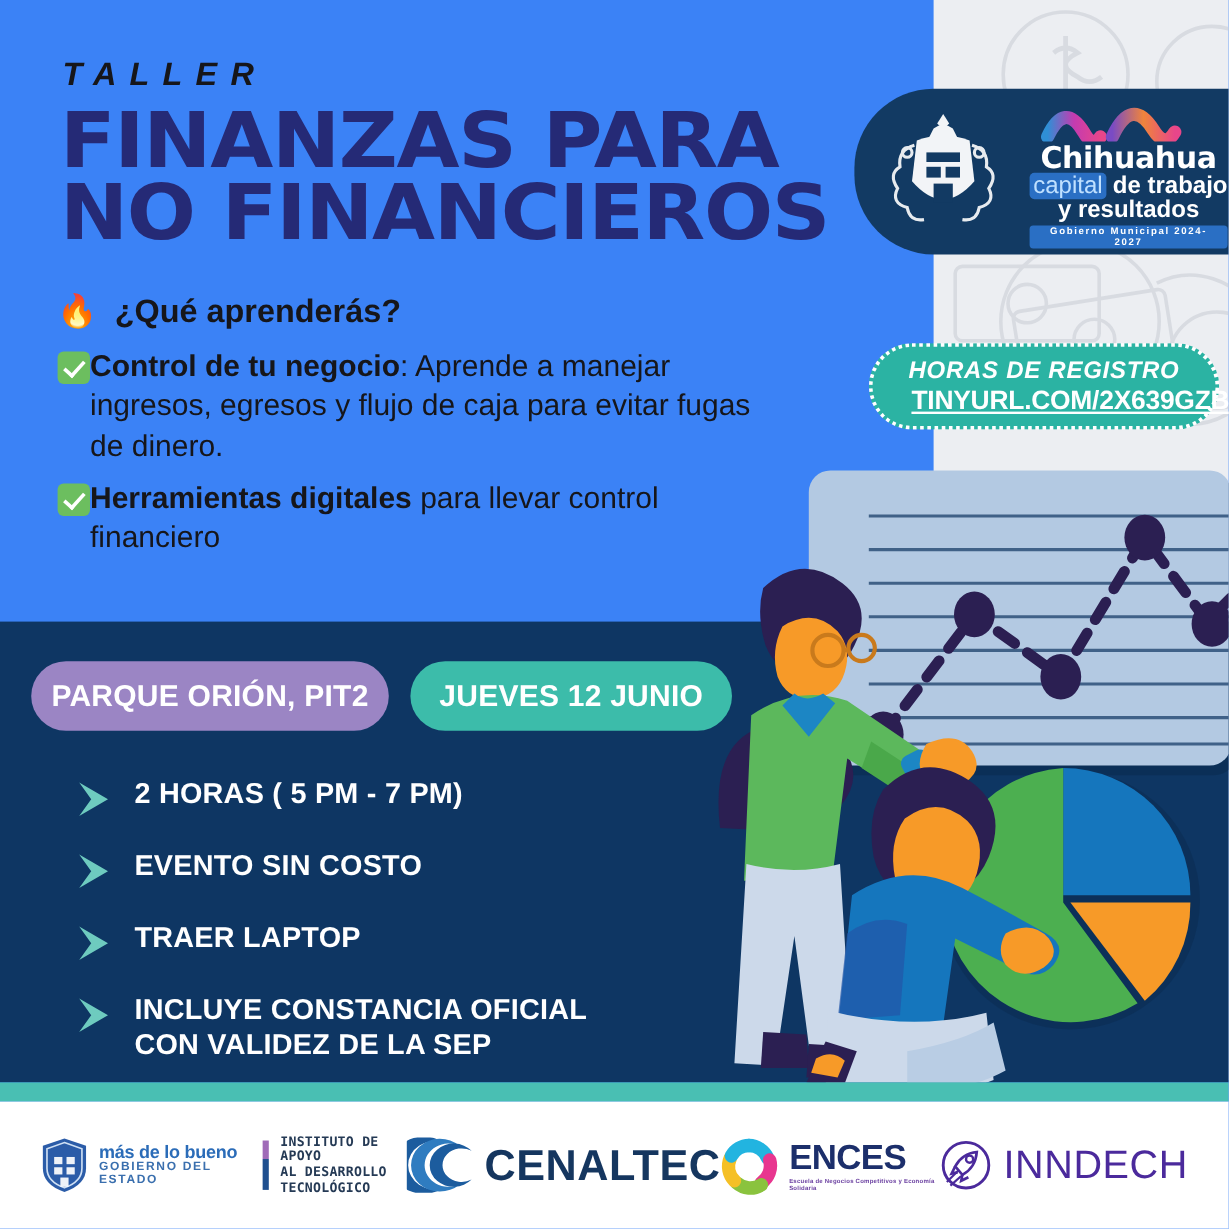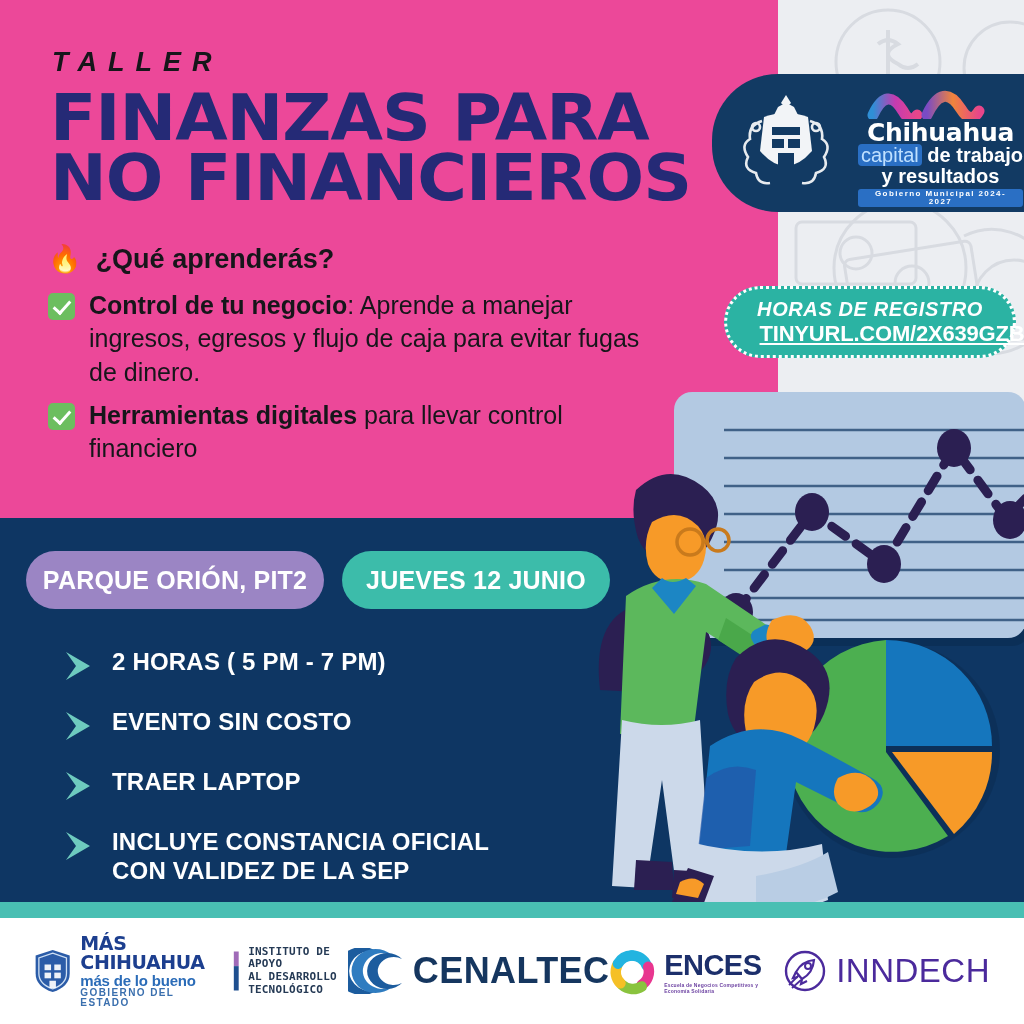--- a/index.html
+++ b/index.html
@@ -2,21 +2,21 @@
 <html><head>
 <meta charset="utf-8">
 <style>
   html,body{margin:0;padding:0;}
   body{
     width:1024px;height:1024px;
     background:#ffffff;
     font-family:"Liberation Sans", sans-serif;
     overflow:hidden;
   }
-  .poster{position:relative;width:1024px;height:1024px;overflow:hidden;background:#ec4899;}
+  .poster{position:relative;width:1024px;height:1024px;overflow:hidden;background:#3b82f6;}
 
   
   .wm-panel{position:absolute;left:778px;top:0;width:246px;height:900px;background:#eceef2;}
   .wm-svg{position:absolute;left:0;top:0;width:246px;height:900px;opacity:.55;}
 
   
   .navy-panel{position:absolute;left:0;top:518px;width:1024px;height:384px;background:#0e3663;}
   .teal-strip{position:absolute;left:0;top:902px;width:1024px;height:16px;background:#49bfb3;}
   .footer{position:absolute;left:0;top:918px;width:1024px;height:106px;background:#ffffff;
           display:flex;align-items:center;justify-content:space-between;padding:0 34px;box-sizing:border-box;}
@@ -49,21 +49,21 @@
         border-radius:38px;border:3px dotted #ffffff;box-sizing:border-box;
         display:flex;flex-direction:column;align-items:center;justify-content:center;color:#fff;}
   .liga-1{font-size:20px;font-weight:800;font-style:italic;letter-spacing:.6px;}
   .liga-2{font-size:22px;font-weight:800;text-decoration:underline;letter-spacing:-.2px;margin-left:44px;}
 
   
   .learn{position:absolute;left:48px;top:244px;width:600px;}
   .learn-head{display:flex;align-items:center;gap:14px;margin-bottom:14px;}
   .fire{font-size:27px;line-height:1;}
   .learn-head-t{font-size:27px;font-weight:800;color:#16161a;}
-  .li{display:flex;gap:14px;margin-bottom:10px;}
+  .li{display:flex;margin-bottom:10px;}
   .chk{width:27px;height:27px;border-radius:5px;background:#6cbe5f;flex:none;margin-top:4px;position:relative;}
   .chk:after{content:"";position:absolute;left:9px;top:4px;width:7px;height:14px;
              border:solid #fff;border-width:0 3.5px 3.5px 0;transform:rotate(42deg);}
   .li-t{font-size:25px;line-height:1.33;color:#16161a;}
   .li-t b{font-weight:800;}
 
   
   .pill{position:absolute;height:58px;border-radius:30px;display:flex;align-items:center;
         justify-content:center;color:#fff;font-weight:800;font-size:25px;letter-spacing:.2px;}
   .pill-place{left:26px;top:551px;width:298px;background:#9b85c4;}
@@ -302,21 +302,20 @@
         <path d="M23 6 L40 12 v19 q0 13 -17 19 Q6 44 6 31 V12z" fill="none" stroke="#cfe0f4" stroke-width="1.6"></path>
         <g fill="#ffffff" opacity=".92">
           <rect x="13" y="20" width="8" height="7"></rect>
             <rect x="25" y="20" width="8" height="7"></rect>
           <rect x="13" y="30" width="8" height="7"></rect>
             <rect x="25" y="30" width="8" height="7"></rect>
           <rect x="19" y="40" width="8" height="9"></rect>
         </g>
       </svg>
       <div class="mc-txt">
-        <div class="mc-1">MÁS CHIHUAHUA</div>
         <div class="mc-2">más de lo bueno</div>
         <div class="mc-3">GOBIERNO DEL ESTADO</div>
       </div>
       <svg width="8" height="48" viewBox="0 0 8 48">
         <rect x="1" y="0" width="6" height="18" fill="#a06bb8"></rect>
         <rect x="1" y="18" width="6" height="30" fill="#1f4f8f"></rect>
       </svg>
       <div class="iadt">
         <div>INSTITUTO DE APOYO</div>
         <div>AL DESARROLLO</div>

